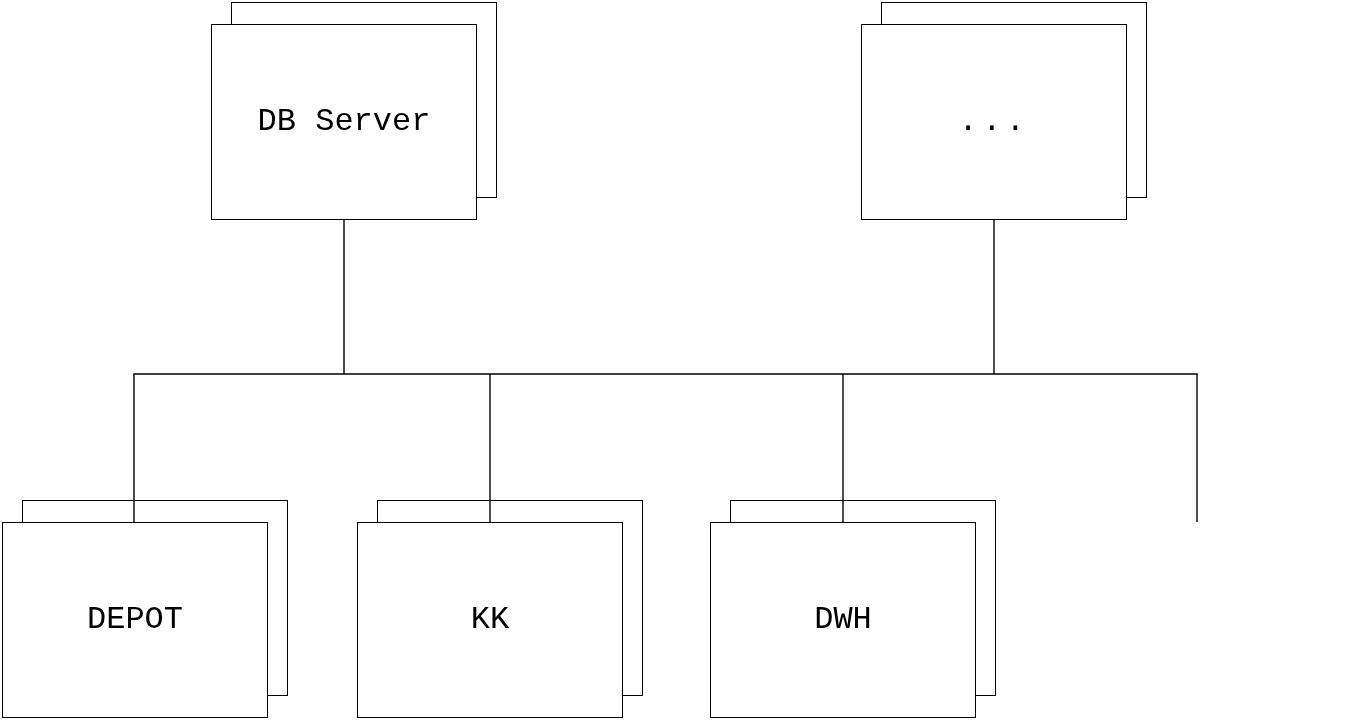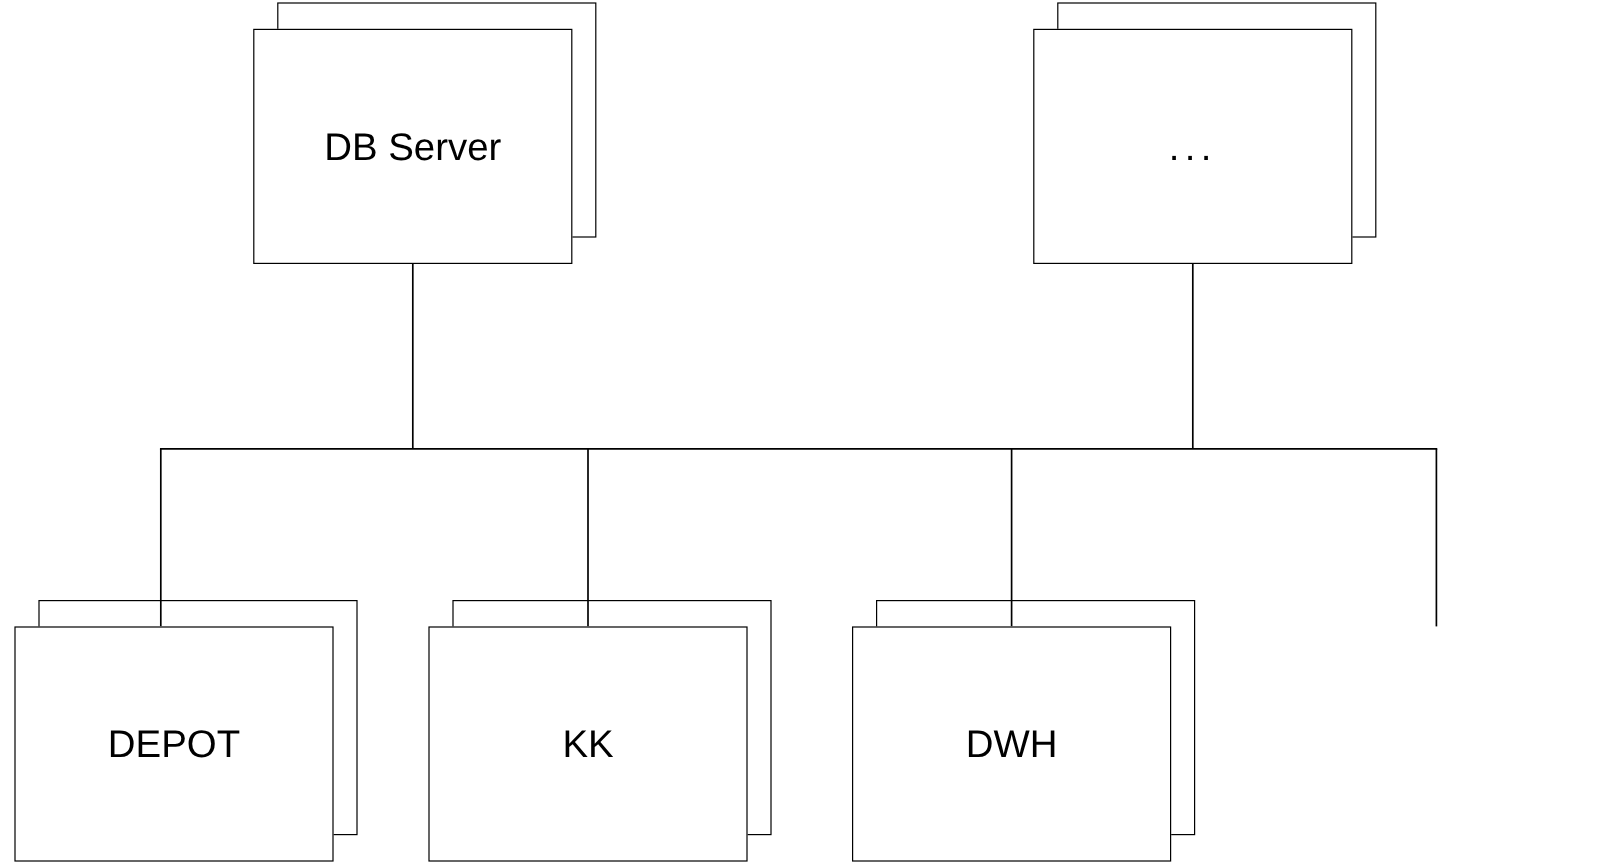--- a/index.html
+++ b/index.html
@@ -6,21 +6,21 @@
     margin: 0;
     padding: 0;
     background: #ffffff;
   }
   .canvas {
     position: relative;
     width: 1352px;
     height: 721px;
     background: #ffffff;
     overflow: hidden;
-    font-family: Liberation Sans, sans-serif;
+    font-family: Liberation Mono, monospace;
     color: #000000;
   }
   .connectors {
     position: absolute;
     left: 0;
     top: 0;
     width: 1352px;
     height: 721px;
     z-index: 2;
     pointer-events: none;
@@ -53,21 +53,21 @@
   }
   .label {
     font-size: 32px;
     line-height: 1.15;
     color: #000000;
     white-space: nowrap;
   }
   
   .n-dbserver { left: 211px; top: 24px; }
   .n-more     { left: 861px; top: 24px; }
-  .n-depot    { left: 12px;    top: 522px; text-align: right; }
+  .n-depot    { left: 2px;    top: 522px; text-align: right; }
   .n-kk       { left: 357px;  top: 522px; }
   .n-dwh      { left: 710px;  top: 522px; }
   .n-stamm    { left: 1064px; top: 522px; }
   
   .n-more .label { letter-spacing: 4.5px; }
 </style>
 </head>
 <body>
 
 <div class="canvas">

